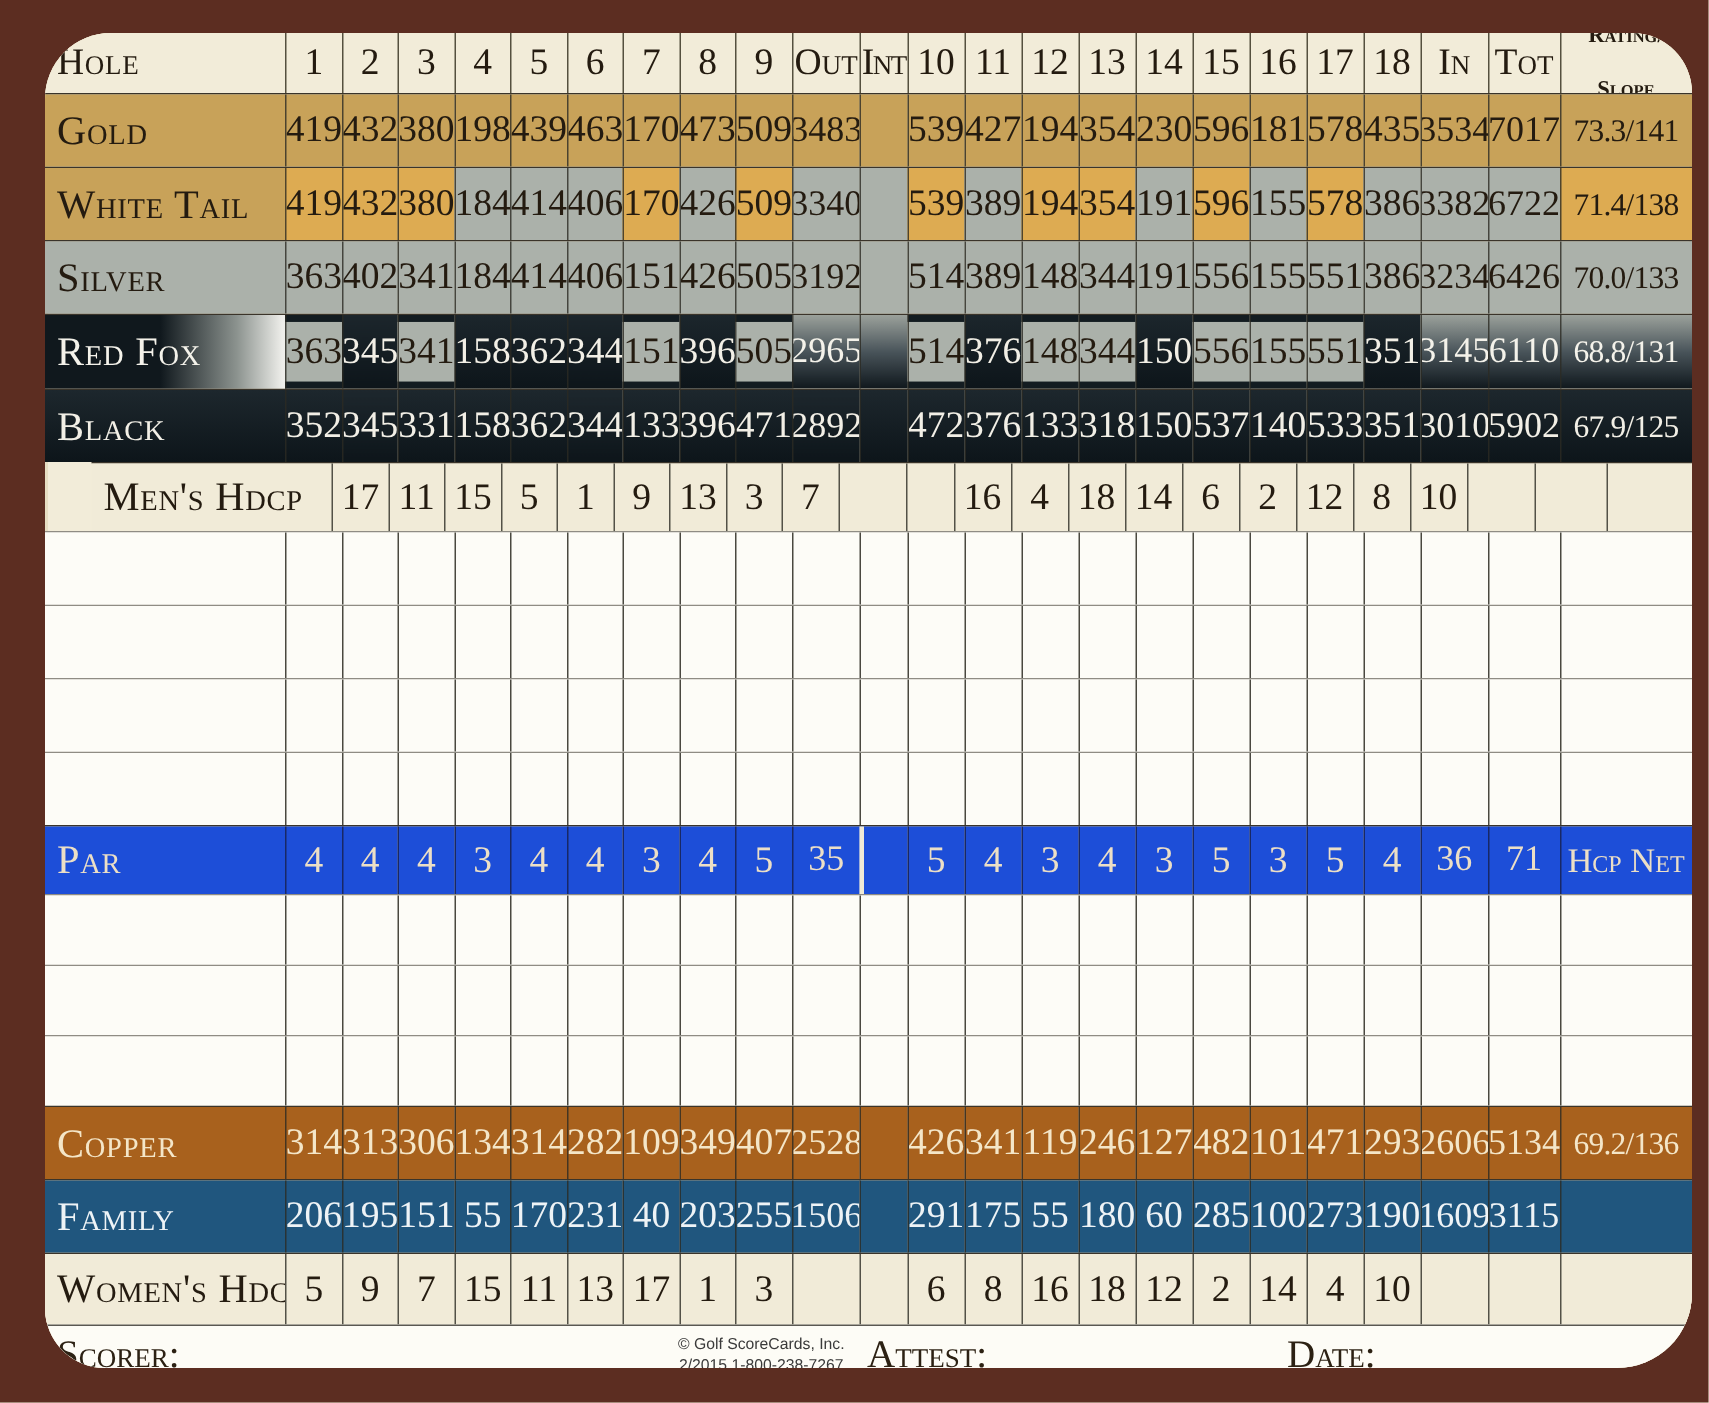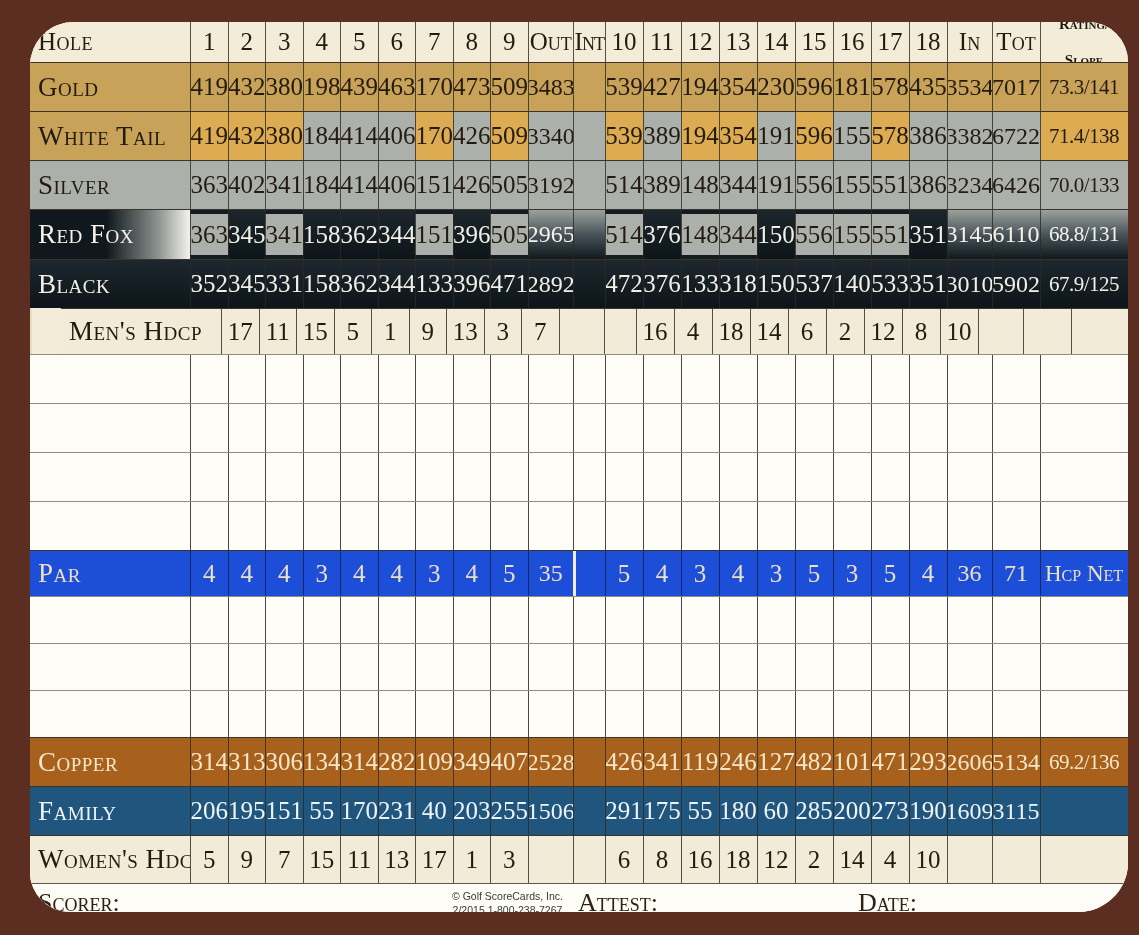--- a/index.html
+++ b/index.html
@@ -515,21 +515,21 @@
         <div class="cell col-h8 c-blue">203</div>
         <div class="cell col-h9 c-blue">255</div>
         <div class="cell col-out c-blue">1506</div>
         <div class="cell col-int c-blue"></div>
         <div class="cell col-h10 c-blue">291</div>
         <div class="cell col-h11 c-blue">175</div>
         <div class="cell col-h12 c-blue">55</div>
         <div class="cell col-h13 c-blue">180</div>
         <div class="cell col-h14 c-blue">60</div>
         <div class="cell col-h15 c-blue">285</div>
-        <div class="cell col-h16 c-blue">200</div>
+        <div class="cell col-h16 c-blue">100</div>
         <div class="cell col-h17 c-blue">273</div>
         <div class="cell col-h18 c-blue">190</div>
         <div class="cell col-in c-blue">1609</div>
         <div class="cell col-tot c-blue">3115</div>
         <div class="cell col-rating c-blue"></div>
       </div>
       <div class="row r-womens">
         <div class="cell label c-cream">Women's Hdcp</div>
         <div class="cell col-h1 c-cream">5</div>
         <div class="cell col-h2 c-cream">9</div>

